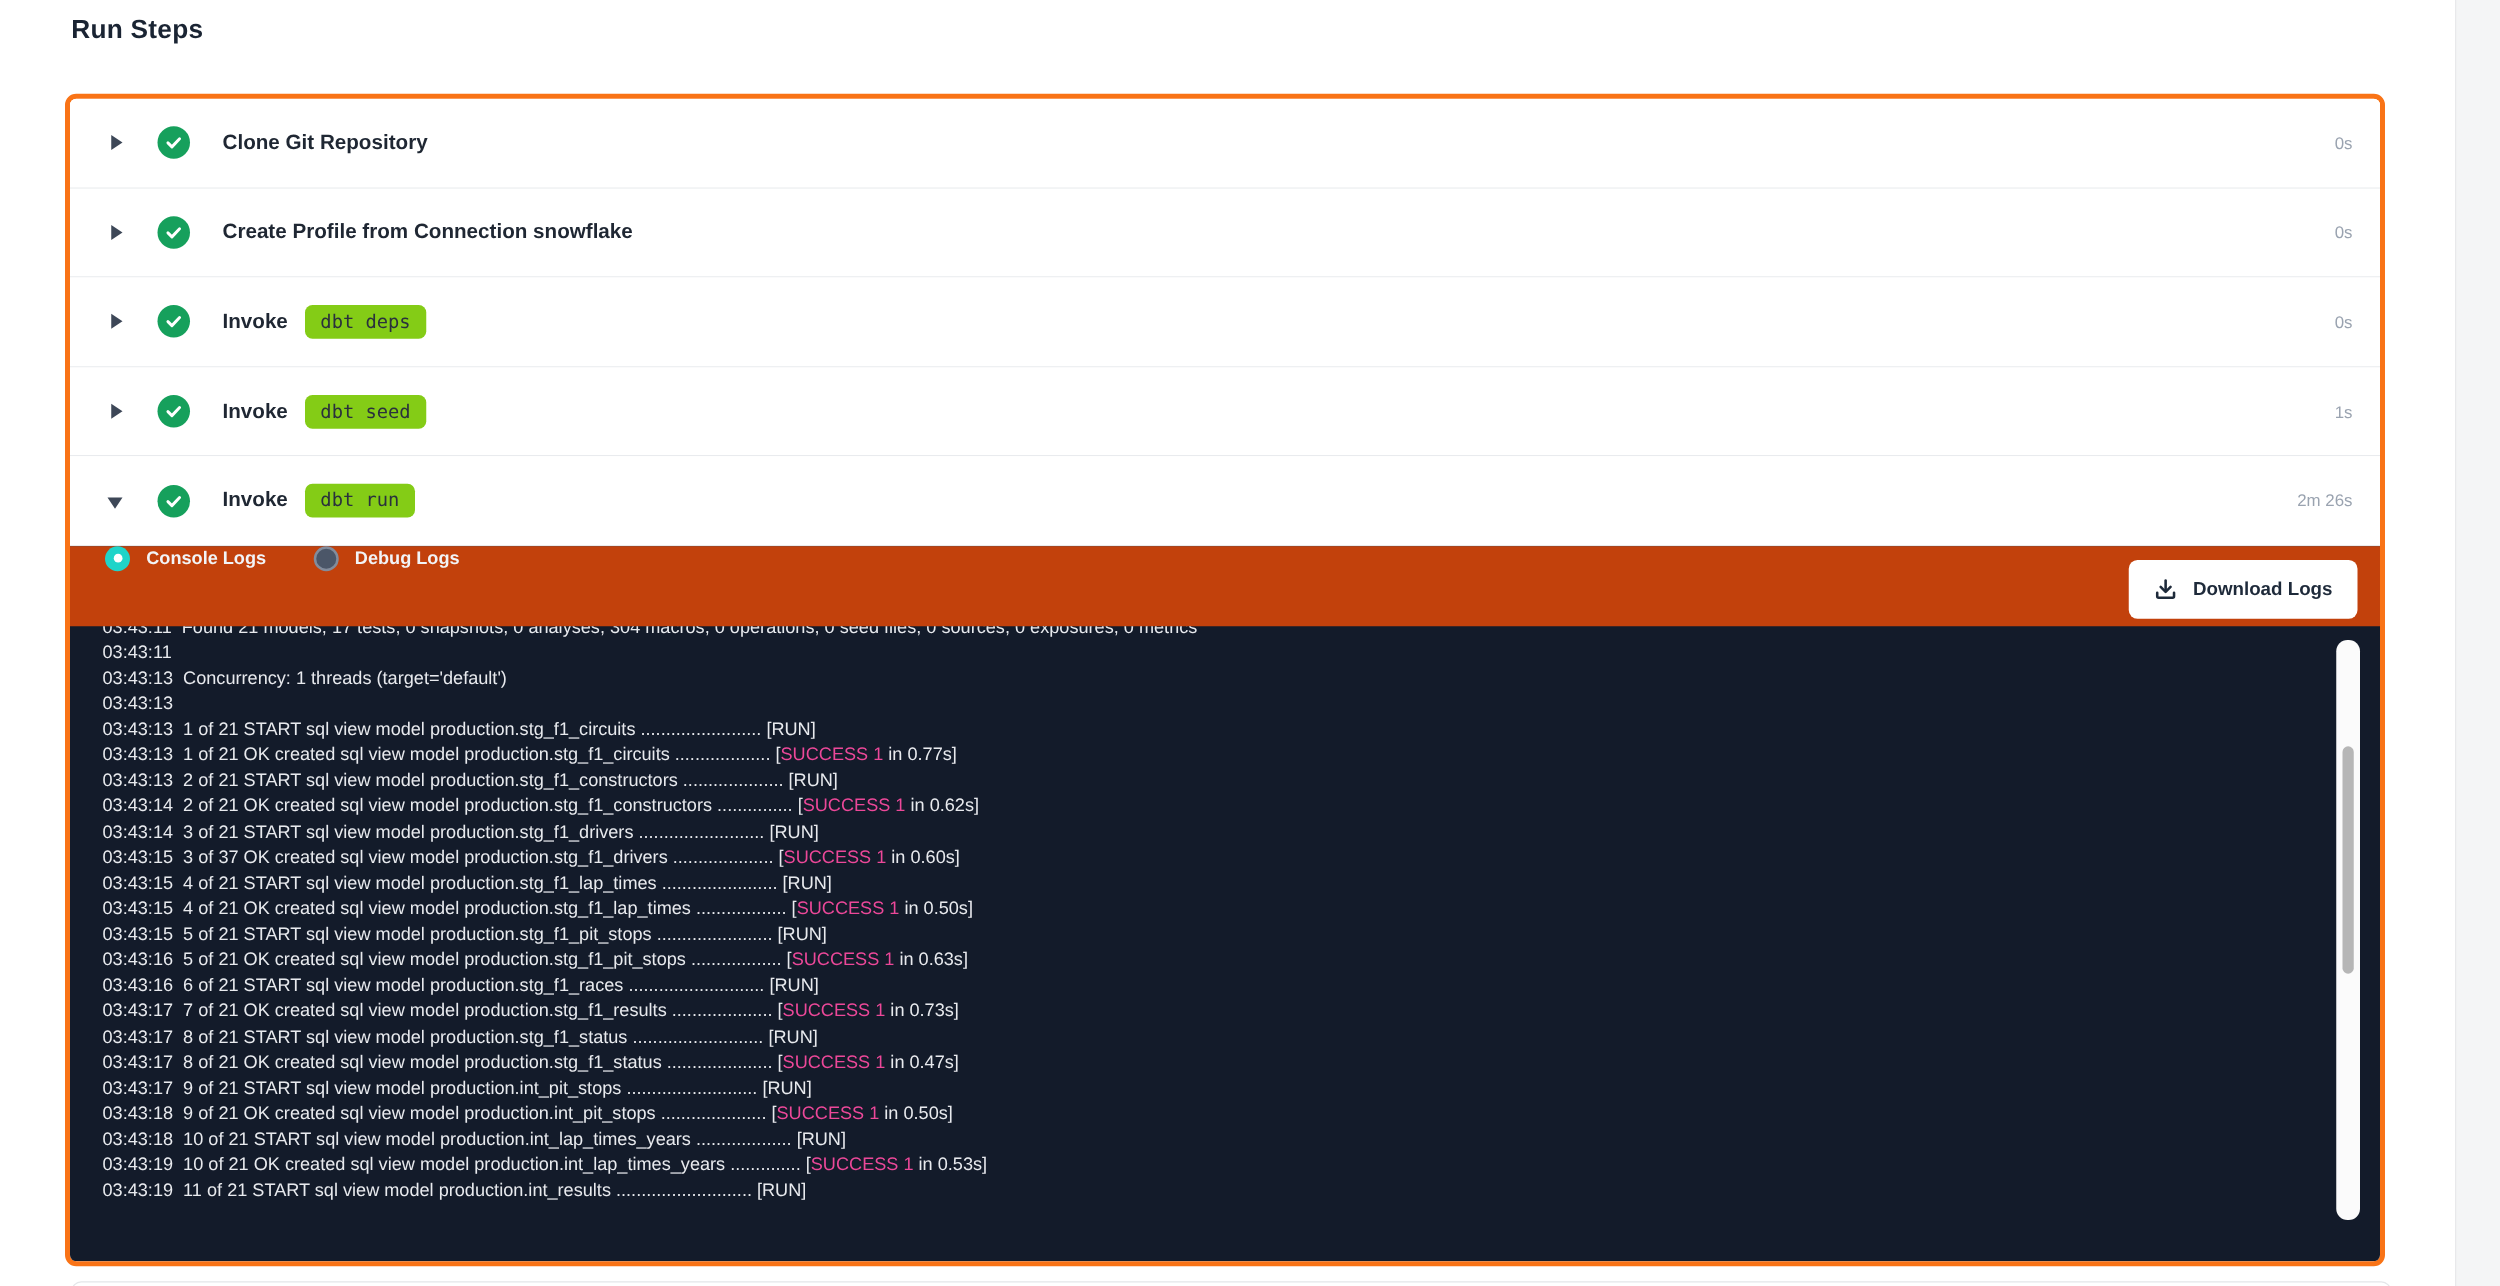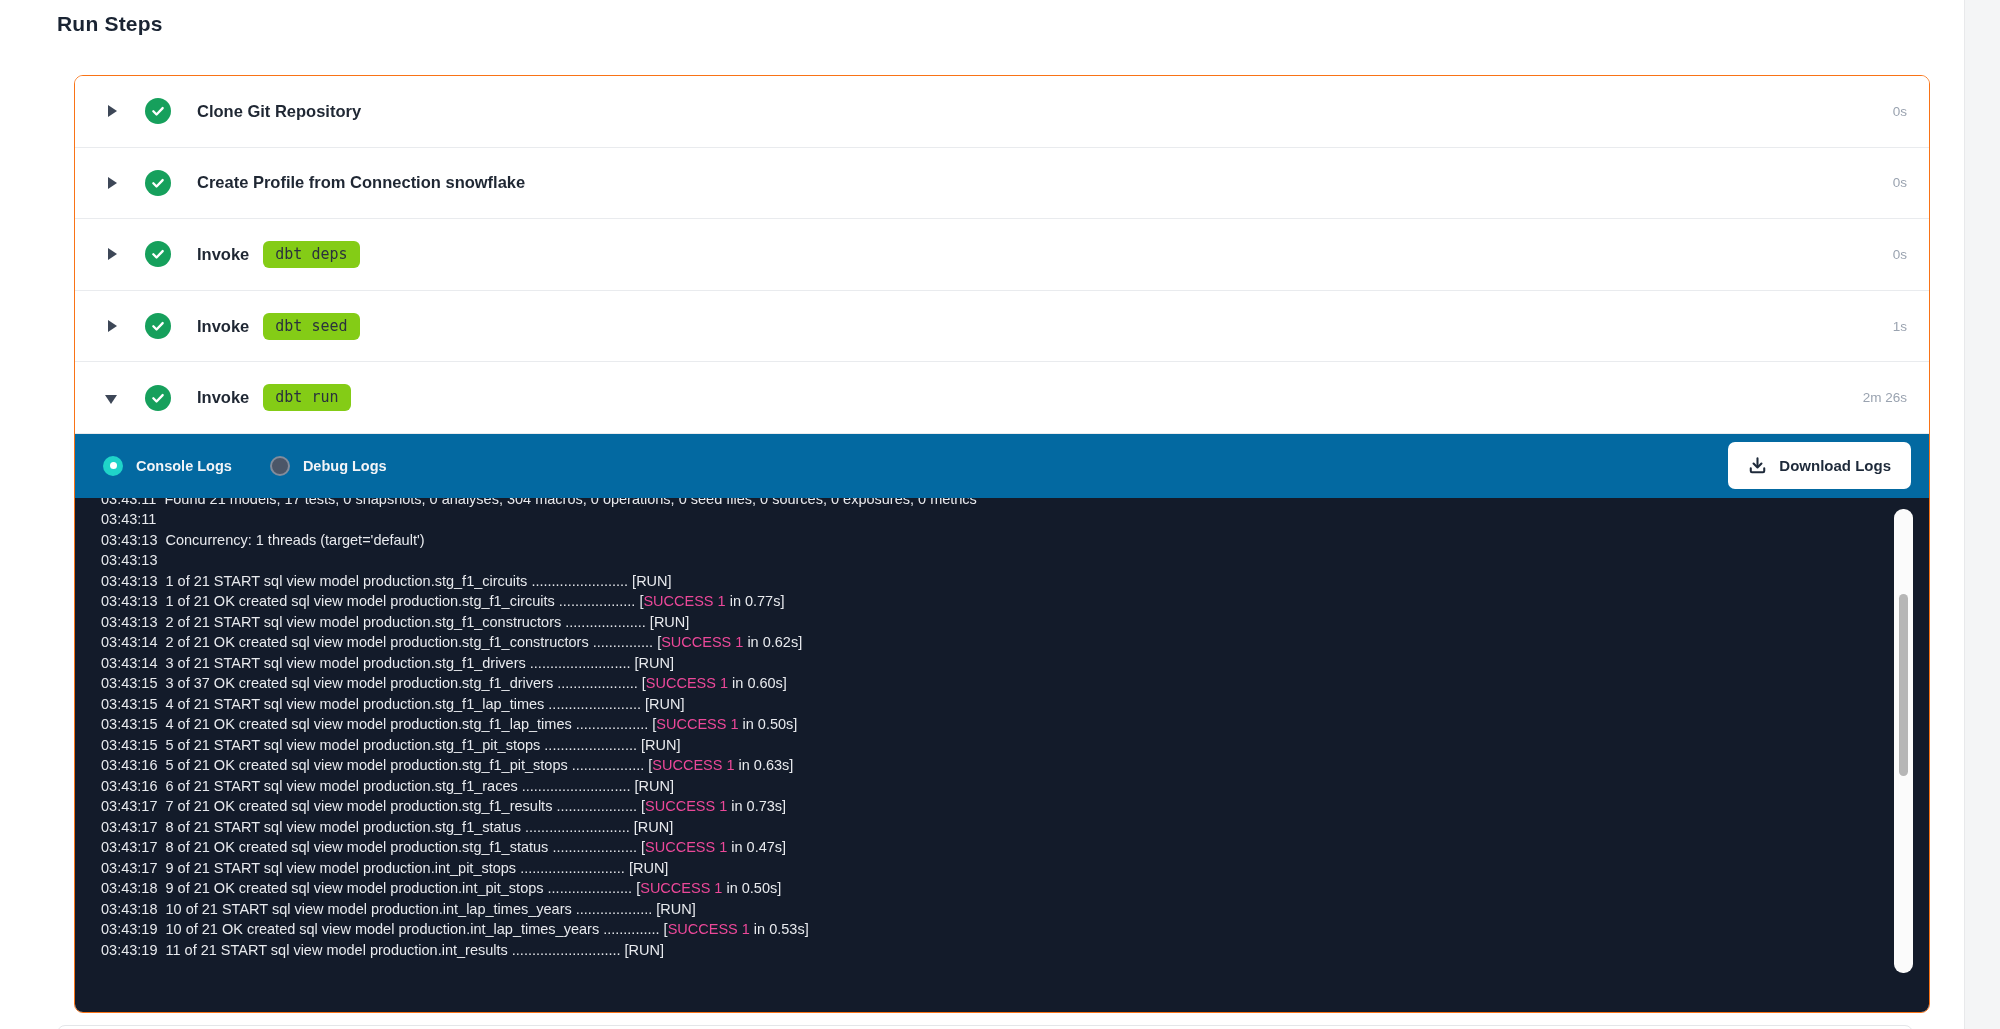--- a/index.html
+++ b/index.html
@@ -16,22 +16,22 @@
     position: absolute; left: 1964px; top: 0; width: 36px; height: 1029px;
     background: #f4f5f6; border-left: 1px solid #e8e9eb;
   }
 
   .page-title {
     position: absolute; left: 57px; top: 12px;
     font-size: 21px; font-weight: 700; color: #1a2433; letter-spacing: .2px;
   }
 
   .steps-card {
-    position: absolute; left: 74px; top: 75px; width: 1856px; height: 938px;
-    background: #ffffff; border: 1px solid #f97316; border-radius: 9px;
+    position: absolute; left: 52px; top: 75px; width: 1856px; height: 938px;
+    background: #ffffff; border: 4px solid #f97316; border-radius: 9px;
     overflow: hidden; display: flex; flex-direction: column;
   }
 
   .step-row {
     height: 71.6px; flex: 0 0 71.6px;
     display: flex; align-items: center;
     padding: 0 22px 0 30px;
     border-bottom: 1px solid #e9ebee;
     background: #fff;
     cursor: pointer;
@@ -64,42 +64,43 @@
   .code-badge:empty { display: none; }
   .step-duration {
     margin-left: auto; font-size: 13.5px; color: #9aa3b0;
   }
 
   .logs-panel {
     flex: 1 1 auto; background: #131b2a; position: relative;
     display: flex; flex-direction: column;
   }
   .logs-toolbar {
-    height: 64px; flex: 0 0 64px; background: #0369a1;
-    display: flex; align-items: center; padding: 0 18px 0 28px;
+    height: 64px; flex: 0 0 64px; background: #c2410c;
+    display: flex; align-items: flex-start; padding: 0 18px 0 28px;
   }
   .radio-item { display: flex; align-items: center; cursor: pointer; margin-right: 38px; }
   .radio-dot {
     width: 20px; height: 20px; border-radius: 50%; flex: 0 0 20px;
     display: flex; align-items: center; justify-content: center;
   }
   .radio-dot.selected { background: #1fd4c9; }
   .radio-dot.selected::after { content: ""; width: 7px; height: 7px; border-radius: 50%; background: #ffffff; }
   .radio-dot.unselected { background: #4b5668; border: 2px solid #828c9c; }
   .radio-label { margin-left: 13px; font-size: 14.5px; font-weight: 700; color: #f2f4f7; }
 
   .download-btn {
     margin-left: auto;
     background: #ffffff; color: #1e2a3a;
     border: none; border-radius: 7px;
     height: 47px; padding: 0 20px;
     font-family: "Liberation Sans", sans-serif;
     font-size: 15px; font-weight: 700;
     display: flex; align-items: center; gap: 12px;
     cursor: pointer;
+    margin-top: 11px;
   }
   .download-btn svg { width: 19px; height: 19px; }
 
   .log-viewport {
     flex: 1 1 auto; overflow: hidden; position: relative;
     padding-left: 26px; padding-top: 0;
   }
   .log-lines { margin-top: -9px; }
   .log-line {
     font-family: Liberation Sans, sans-serif;

